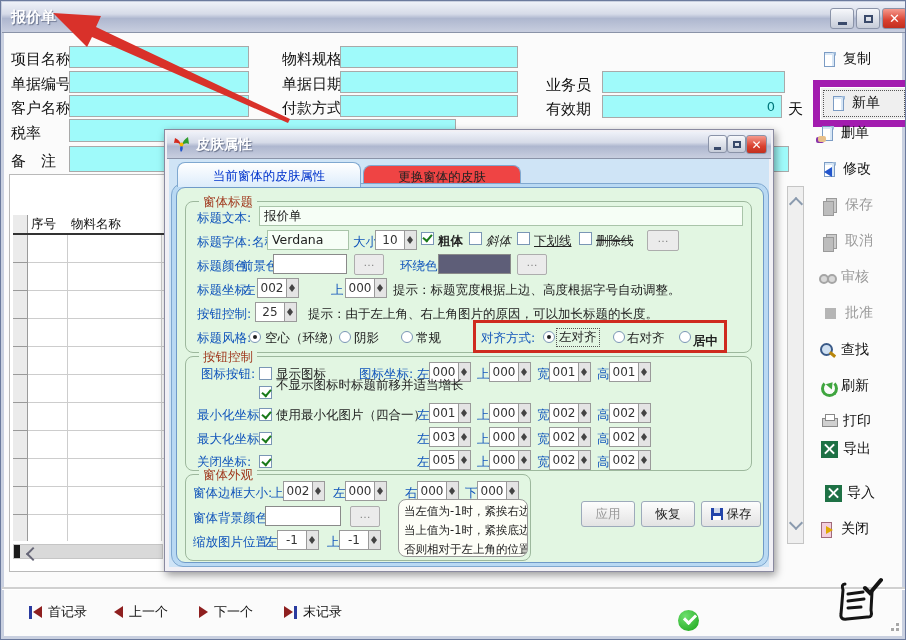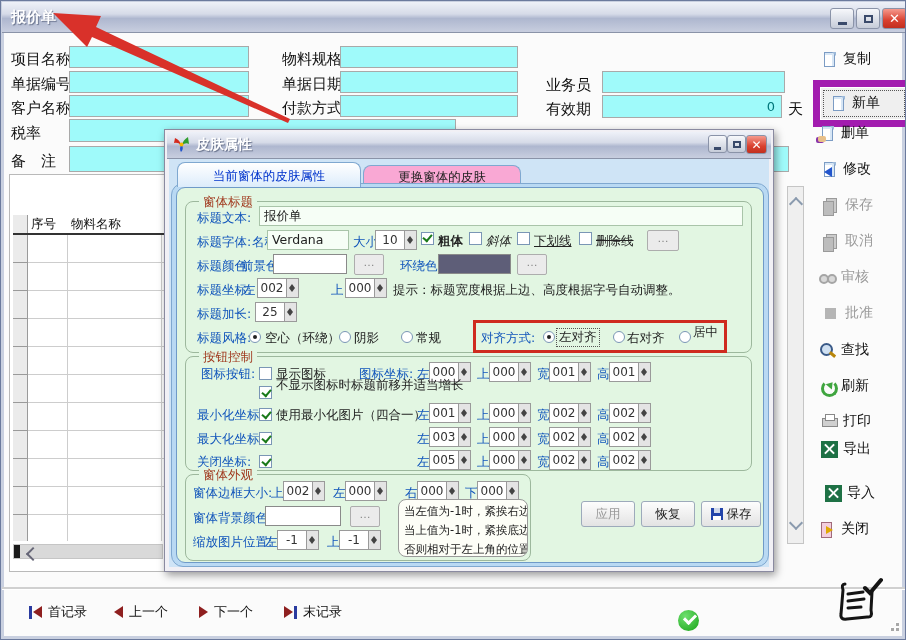--- a/index.html
+++ b/index.html
@@ -60,21 +60,21 @@
   .nav{display:flex;align-items:center;gap:6px;font-size:13px;color:#111;}
   .tri-l{width:0;height:0;border:6px solid transparent;border-right:9px solid #8e1f1f;border-left:none;}
   .tri-r{width:0;height:0;border:6px solid transparent;border-left:9px solid #8e1f1f;border-right:none;}
   .vbar{width:3px;height:13px;background:#2a3b9f;}
   
   .dlg{background:#f1f0f5;border:1px solid #8a8aa0;box-shadow:2px 3px 8px rgba(0,0,0,.4);}
   .dlg-client{background:#cfe4f6;}
   .tab{box-sizing:border-box;border:1px solid #7fa8d0;border-bottom:none;border-radius:8px 8px 0 0;
        text-align:center;font-size:12.5px;}
   .tab.active{background:linear-gradient(180deg,#ffffff,#dcecfb);color:#0033cc;z-index:5;}
-  .tab.inactive{background:#f9a8d4;color:#222;}
+  .tab.inactive{background:#ef4444;color:#222;}
   .content-outer{background:#b9d9f3;border-radius:12px;border:1px solid #7fa8d0;}
   .content{background:#e2f6e2;border:1px solid #6f9ac8;border-radius:9px;}
   .grp{border:1px solid #9db89d;border-radius:8px;}
   .legend{font-size:12.5px;color:#a0391e;background:#e2f6e2;padding:0 4px;}
   .blul{font-size:12.5px;color:#1155bb;}
   .blk{font-size:12.5px;color:#222;}
   .gin{background:#f6fef6;border:1px solid #a9c4a9;box-sizing:border-box;font-size:12.5px;color:#222;padding:1px 4px;line-height:16px;}
   .dots{background:#ebebeb;border:1px solid #adadad;border-radius:2px;color:#888;text-align:center;font-size:11px;line-height:16px;}
   .swatch{border:1px solid #8a8a8a;box-sizing:border-box;}
   .spin{display:flex;height:20px;}
@@ -338,45 +338,46 @@
   <div class="abs blul" style="left:330px;top:281px;">上</div>
   <div class="abs spin" style="left:344px;top:277px;">
         <span class="v">000</span>
         <span class="btns">
           <i class="u"></i>
           <i class="d"></i>
         </span>
       </div>
   <div class="abs blk" style="left:392px;top:281px;">提示：标题宽度根据上边、高度根据字号自动调整。</div>
 
-  <div class="abs blul" style="left:196px;top:305px;">标题加长:</div>
+  <div class="abs blul" style="left:196px;top:305px;">按钮控制:</div>
   <div class="abs spin" style="left:254px;top:301px;">
         <span class="v">25</span>
         <span class="btns">
           <i class="u"></i>
           <i class="d"></i>
         </span>
       </div>
+  <div class="abs blk" style="left:307px;top:305px;">提示：由于左上角、右上角图片的原因，可以加长标题的长度。</div>
 
   <div class="abs blul" style="left:196px;top:329px;">标题风格:</div>
   <span class="abs rb on" style="left:248px;top:330px;"></span>
   <div class="abs blk" style="left:264px;top:329px;">空心（环绕）</div>
   <span class="abs rb" style="left:338px;top:330px;"></span>
   <div class="abs blk" style="left:353px;top:329px;">阴影</div>
   <span class="abs rb" style="left:400px;top:330px;"></span>
   <div class="abs blk" style="left:415px;top:329px;">常规</div>
 
   <div class="abs redbox" style="left:472px;top:319px;width:248px;height:27px;"></div>
   <div class="abs blul" style="left:480px;top:329px;">对齐方式:</div>
   <span class="abs rb on" style="left:542px;top:330px;"></span>
   <div class="abs blk dotted-lbl" style="left:556px;top:328px;padding:0 2px;">左对齐</div>
   <span class="abs rb" style="left:612px;top:330px;"></span>
   <div class="abs blk" style="left:626px;top:329px;">右对齐</div>
   <span class="abs rb" style="left:678px;top:330px;"></span>
-  <div class="abs blk" style="left:692px;top:323px;">居中</div>
+  <div class="abs blk" style="left:692px;top:332px;font-weight:bold;">居中</div>
 
   <div class="abs grp" style="left:184px;top:355px;width:565px;height:113px;"></div>
   <div class="abs legend" style="left:198px;top:348px;">按钮控制</div>
 
   <div class="abs blul" style="left:200px;top:365px;">图标按钮:</div>
   <span class="abs cb" style="left:258px;top:366px;"></span>
   <div class="abs blk" style="left:275px;top:365px;">显示图标</div>
   <div class="abs blul" style="left:358px;top:365px;">图标坐标:</div>
   <div class="abs blul" style="left:416px;top:365px;">左</div>
   <div class="abs spin" style="left:428px;top:361px;">

